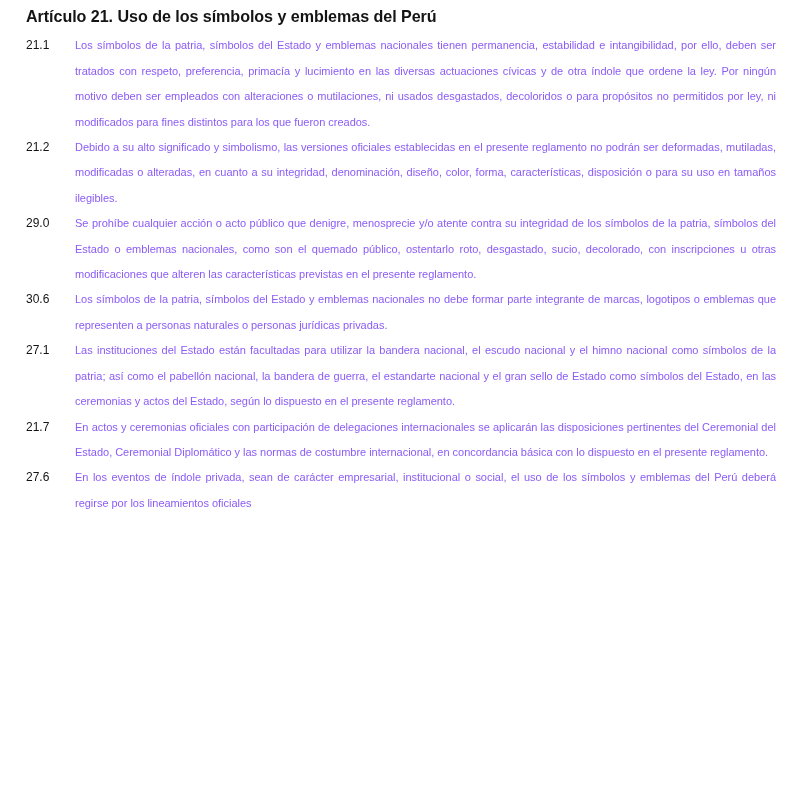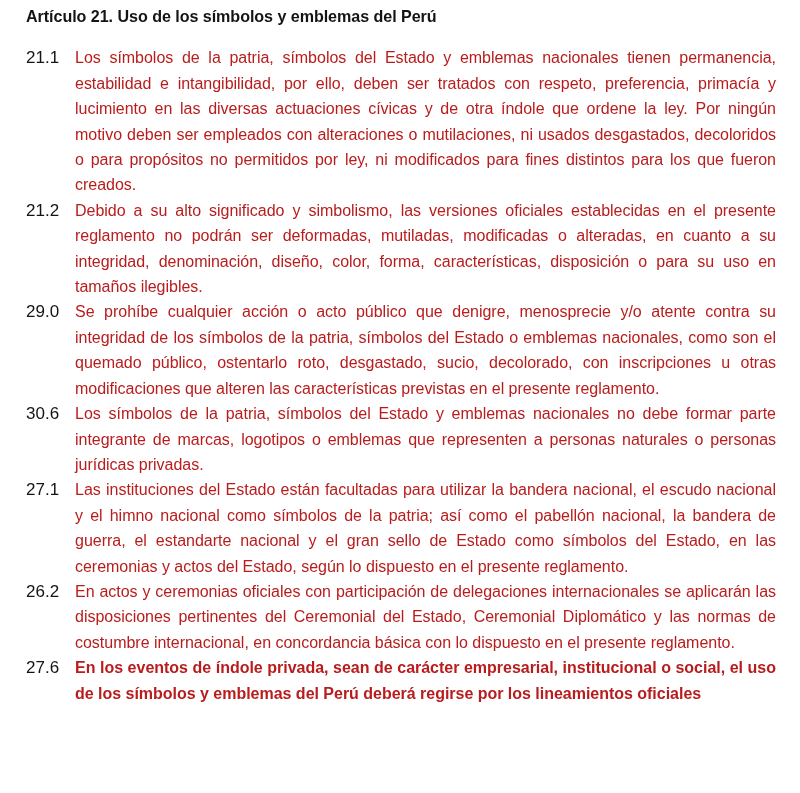--- a/index.html
+++ b/index.html
@@ -23,60 +23,59 @@
     background: #ffffff;
     box-sizing: border-box;
     padding: 4px 24px 0 26px;
   }
   .article-title {
     font-size: 16.1px;
     font-weight: bold;
     line-height: 25.4px;
     letter-spacing: -0.05px;
     color: #141414;
-    margin: 0 0 16px 0;
+    margin: 0 0 4px 0;
     white-space: nowrap;
   }
   .clause-list {
     margin: 0;
     padding: 0;
     list-style: none;
   }
   .clause {
     position: relative;
     display: block;
     padding-left: 49px;
     margin: 0;
   }
   .clause-number {
     position: absolute;
     left: 0;
     top: 0;
     width: 42px;
     text-align: left;
-    font-size: 17px;
+    font-size: 12px;
     line-height: 25.4px;
     color: #141414;
     white-space: nowrap;
   }
   .clause-text {
     display: block;
-    font-size: 16px;
+    font-size: 11px;
     line-height: 25.4px;
-    color: #b91c1c;
+    color: #8b5cf6;
     text-align: justify;
     text-justify: inter-word;
     letter-spacing: -0.02px;
     word-spacing: 0px;
     hyphens: none;
   }
   
   .clause:last-child .clause-text {
     text-align: justify;
-    font-weight: bold;
   }
 </style>
 </head>
 <body style="background: rgb(255, 255, 255); color: rgb(20, 20, 20);">
 
 <div class="page">
 
   <h1 class="article-title">Artículo 21. Uso de los símbolos y emblemas del Perú</h1>
 
   <div class="clause-list">
@@ -101,21 +100,21 @@
       <span class="clause-number">30.6</span>
       <span class="clause-text">Los símbolos de la patria, símbolos del Estado y emblemas nacionales no debe formar parte integrante de marcas, logotipos o emblemas que representen a personas naturales o personas jurídicas privadas.</span>
     </div>
 
     <div class="clause">
       <span class="clause-number">27.1</span>
       <span class="clause-text">Las instituciones del Estado están facultadas para utilizar la bandera nacional, el escudo nacional y el himno nacional como símbolos de la patria; así como el pabellón nacional, la bandera de guerra, el estandarte nacional y el gran sello de Estado como símbolos del Estado, en las ceremonias y actos del Estado, según lo dispuesto en el presente reglamento.</span>
     </div>
 
     <div class="clause">
-      <span class="clause-number">26.2</span>
+      <span class="clause-number">21.7</span>
       <span class="clause-text">En actos y ceremonias oficiales con participación de delegaciones internacionales se aplicarán las disposiciones pertinentes del Ceremonial del Estado, Ceremonial Diplomático y las normas de costumbre internacional, en concordancia básica con lo dispuesto en el presente reglamento.</span>
     </div>
 
     <div class="clause">
       <span class="clause-number">27.6</span>
       <span class="clause-text">En los eventos de índole privada, sean de carácter empresarial, institucional o social, el uso de los símbolos y emblemas del Perú deberá regirse por los lineamientos oficiales</span>
     </div>
 
   </div>
 </div>

